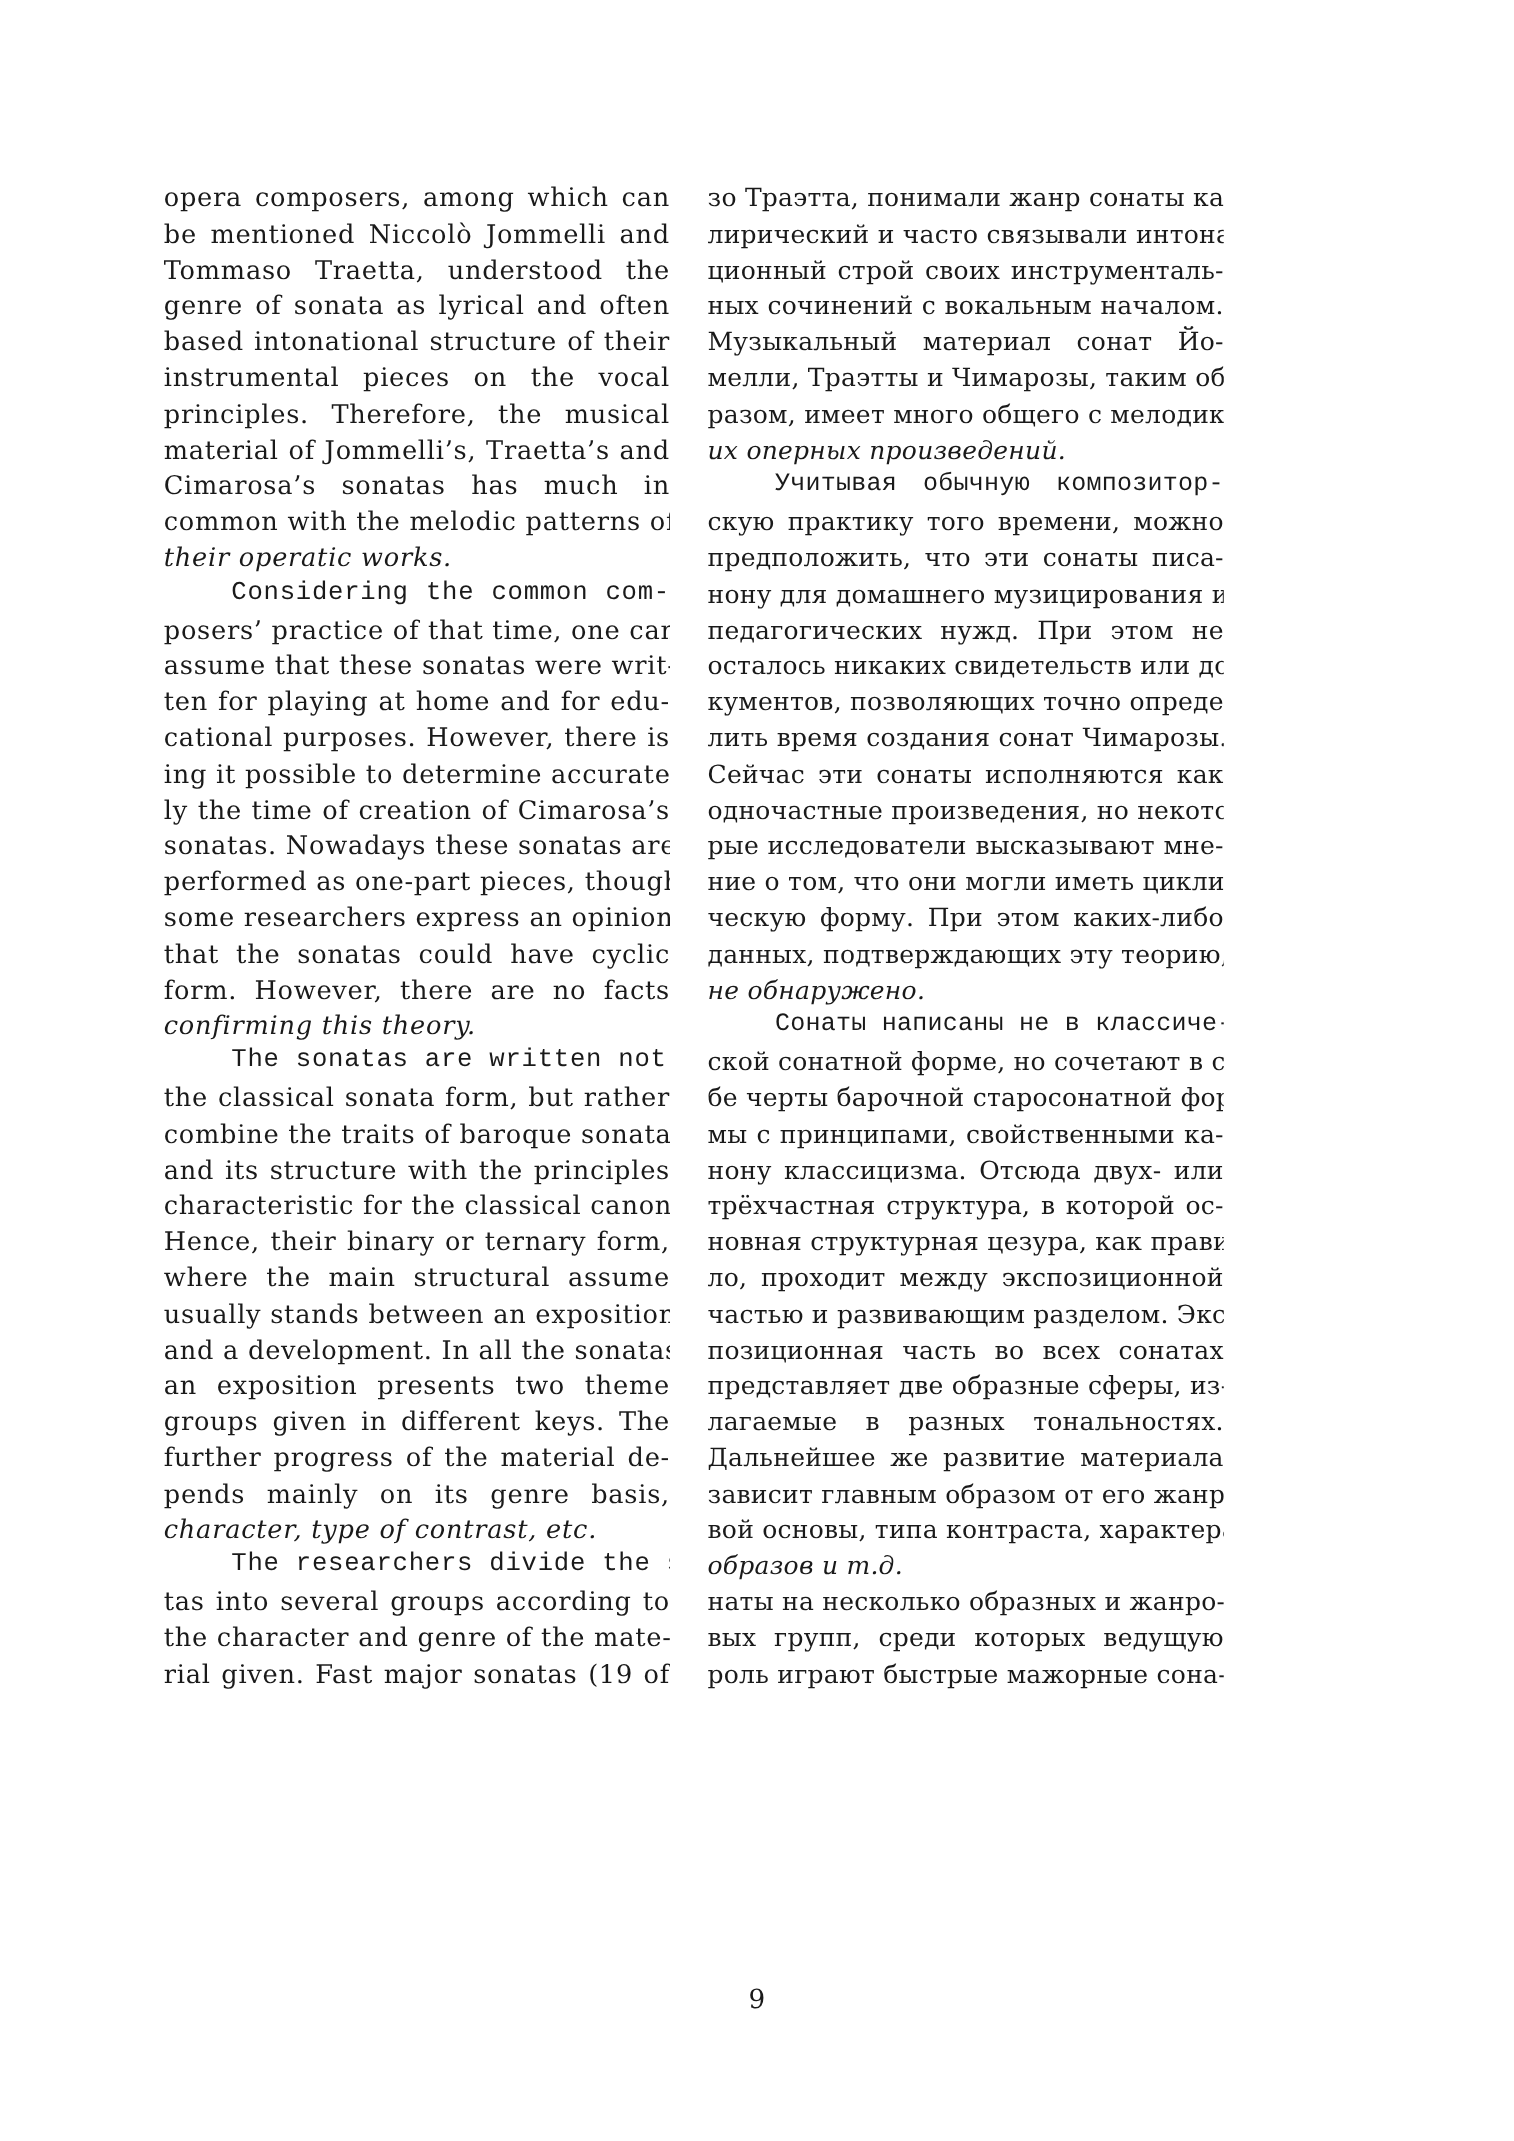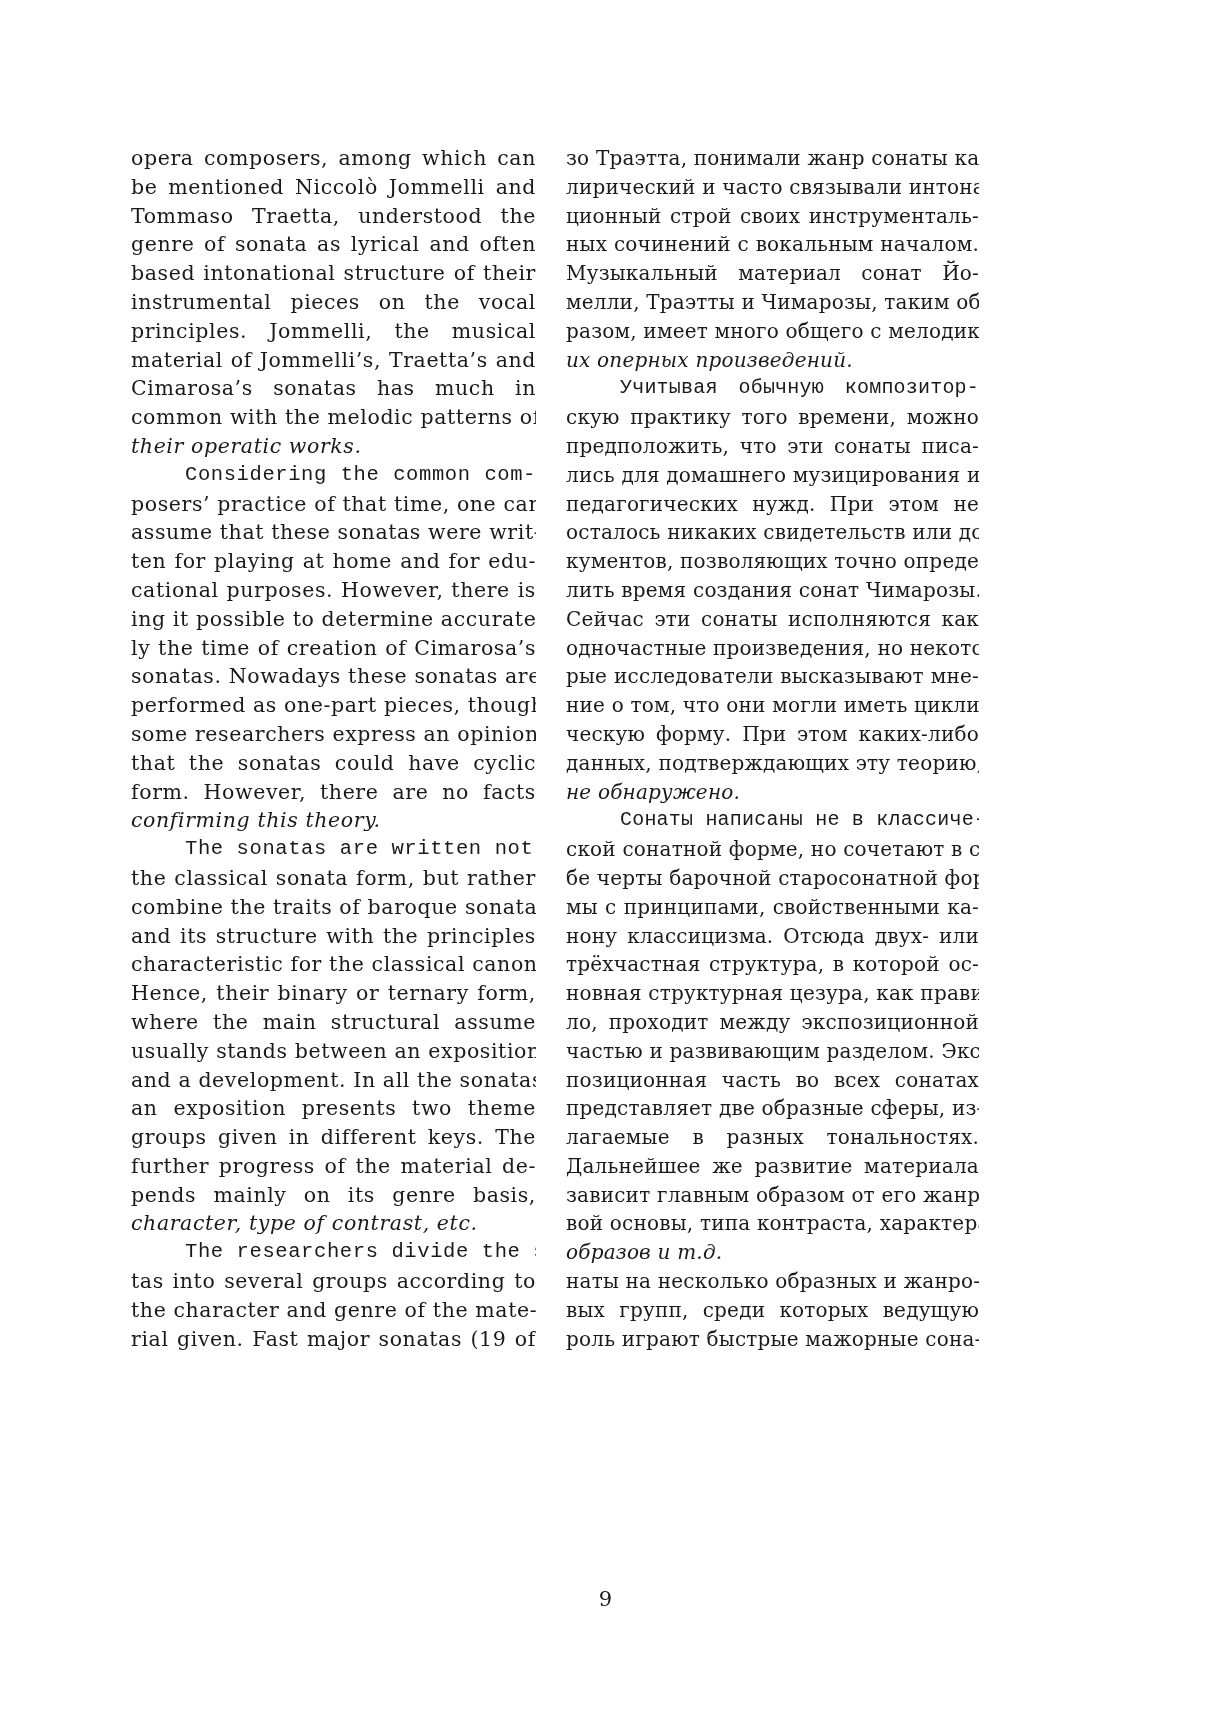--- a/index.html
+++ b/index.html
@@ -75,21 +75,21 @@
 
   <div class="column col-left">
 
     <div>
       <span class="line">opera composers, among which can</span>
       <span class="line">be mentioned Niccolò Jommelli and</span>
       <span class="line">Tommaso Traetta, understood the</span>
       <span class="line">genre of sonata as lyrical and often</span>
       <span class="line">based intonational structure of their</span>
       <span class="line">instrumental pieces on the vocal</span>
-      <span class="line">principles. Jommelli, the musical</span>
+      <span class="line">principles. Therefore, the musical</span>
       <span class="line">material of Jommelli’s, Traetta’s and</span>
       <span class="line">Cimarosa’s sonatas has much in</span>
       <span class="line">common with the melodic patterns of</span>
       <span class="line last">their operatic works.</span>
     </div>
 
     <div>
       <span class="line indent">Considering the common com-</span>
       <span class="line">posers’ practice of that time, one can</span>
       <span class="line">assume that these sonatas were writ-</span>
@@ -140,21 +140,21 @@
       <span class="line">Музыкальный материал сонат Йо-</span>
       <span class="line">мелли, Траэтты и Чимарозы, таким об-</span>
       <span class="line">разом, имеет много общего с мелодикой</span>
       <span class="line last">их оперных произведений.</span>
     </div>
 
     <div>
       <span class="line indent">Учитывая обычную композитор-</span>
       <span class="line">скую практику того времени, можно</span>
       <span class="line">предположить, что эти сонаты писа-</span>
-      <span class="line">лись для домашнего музицирования и</span>
+      <span class="line">нону для домашнего музицирования и</span>
       <span class="line">педагогических нужд. При этом не</span>
       <span class="line">осталось никаких свидетельств или до-</span>
       <span class="line">кументов, позволяющих точно опреде-</span>
       <span class="line">лить время создания сонат Чимарозы.</span>
       <span class="line">Сейчас эти сонаты исполняются как</span>
       <span class="line">одночастные произведения, но некото-</span>
       <span class="line">рые исследователи высказывают мне-</span>
       <span class="line">ние о том, что они могли иметь цикли-</span>
       <span class="line">ческую форму. При этом каких-либо</span>
       <span class="line">данных, подтверждающих эту теорию,</span>

